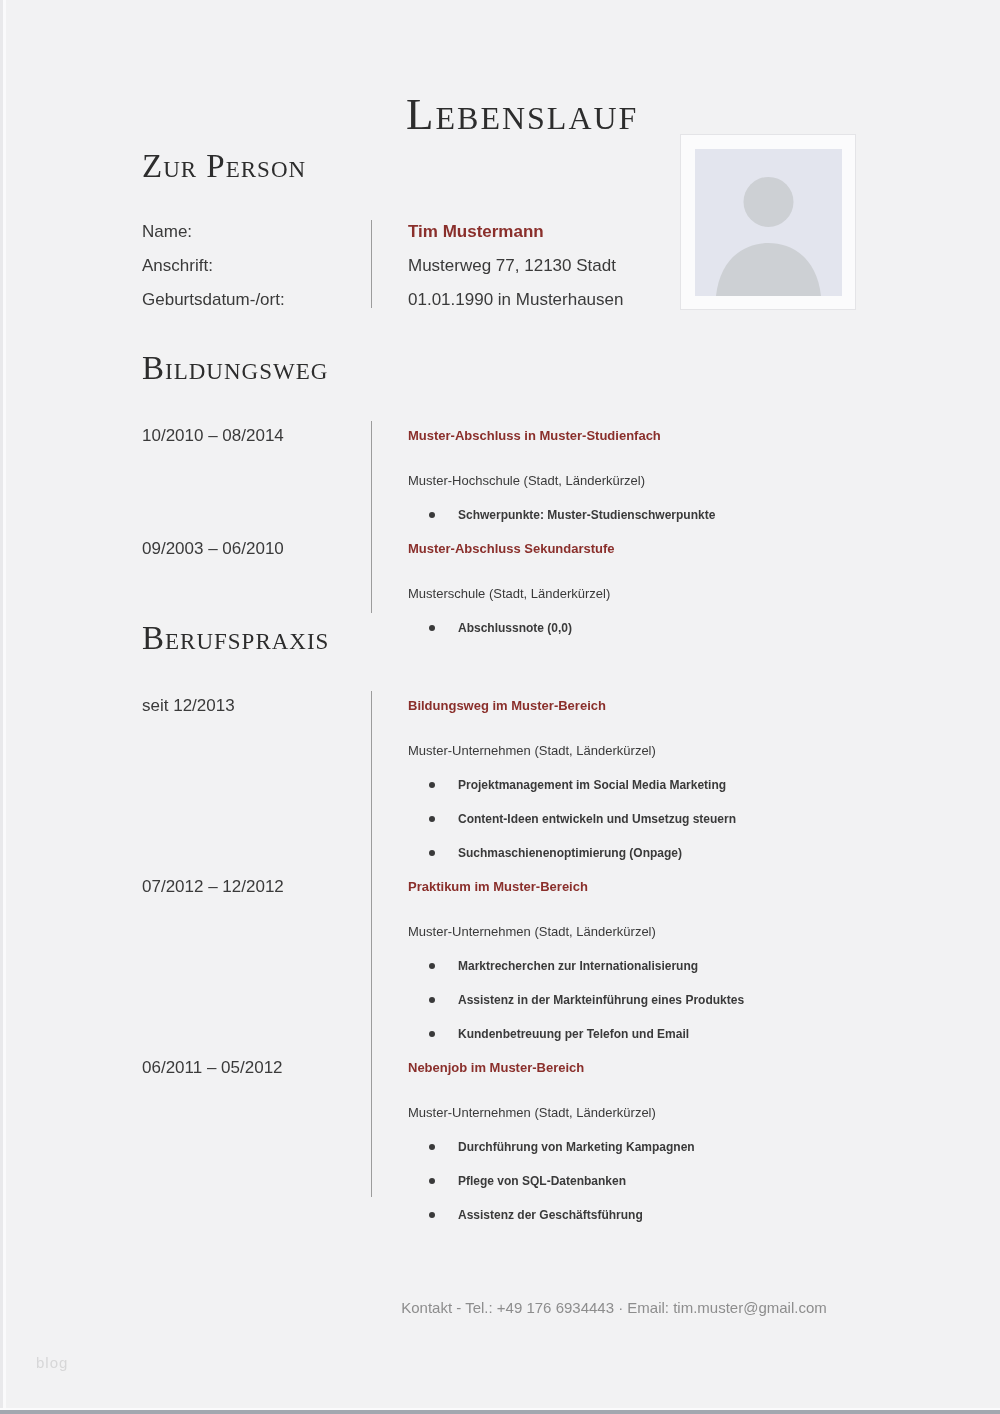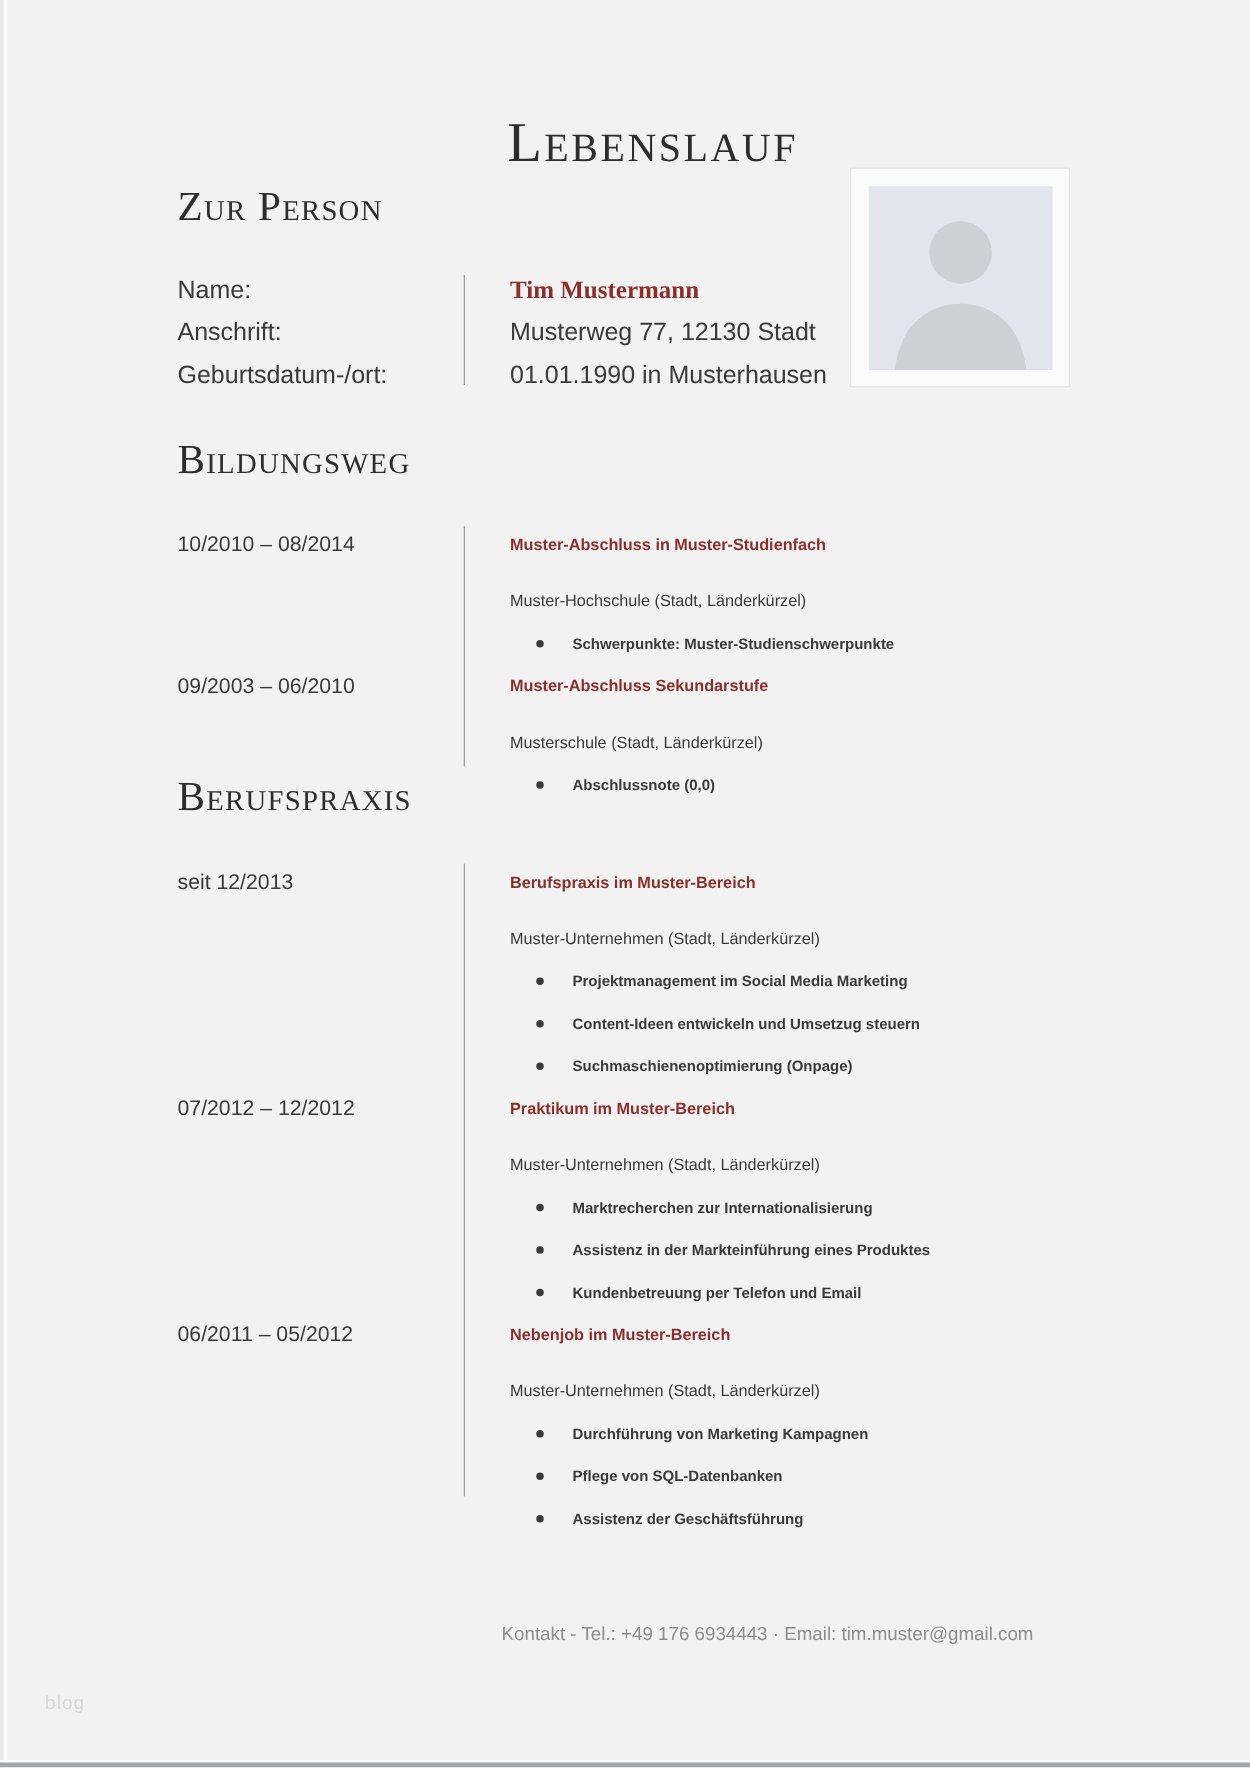--- a/index.html
+++ b/index.html
@@ -56,24 +56,24 @@
     position: absolute;
     left: 14px; top: 14px;
     width: 147px; height: 147px;
     background: var(--photo-bg, #e3e5ee);
     overflow: hidden;
   }
   .photo svg { display: block; width: 100%; height: 100%; }
 
   
   .person-section { position: absolute; left: 142px; top: 215px; width: 760px; }
-  .person-row { display: flex; line-height: 34px; font-size: 20px; }
+  .person-row { display: flex; line-height: 34px; font-size: 17px; }
   .person-label { width: 266px; }
   .person-value { flex: 1; }
-  .person-value.name { color: var(--accent, #8a2f2b); font-weight: bold; font-family: Liberation Serif, serif; }
+  .person-value.name { color: var(--accent, #8a2f2b); font-weight: bold; }
 
   .divider { position: absolute; left: 371px; width: 1px; background: var(--divider, #9c9c9c); }
   #divider-person     { top: 220px; height: 88px;  }
   #divider-education  { top: 421px; height: 192px; }
   #divider-experience { top: 691px; height: 506px; }
 
   .entries { position: absolute; left: 142px; width: 790px; }
   #education-entries  { top: 419px; }
   #experience-entries { top: 689px; }
 
@@ -176,21 +176,21 @@
     </div>
   </div>
 </div>
   <div id="divider-education" class="divider"></div>
 
   <h2 id="heading-experience" class="section-heading serif-caps">Berufspraxis</h2>
   <div id="experience-entries" class="entries">
   <div class="entry">
     <div class="entry-date">seit 12/2013</div>
     <div class="entry-content">
-      <div class="entry-title">Berufspraxis im Muster-Bereich</div>
+      <div class="entry-title">Bildungsweg im Muster-Bereich</div>
       <div class="entry-org">Muster-Unternehmen (Stadt, Länderkürzel)</div>
       <ul class="entry-bullets">
             <li><span class="bullet-dot"></span><span>Projektmanagement im Social Media Marketing</span></li>
             <li><span class="bullet-dot"></span><span>Content-Ideen entwickeln und Umsetzug steuern</span></li>
             <li><span class="bullet-dot"></span><span>Suchmaschienenoptimierung (Onpage)</span></li>
           </ul>
     </div>
   </div>
 
   <div class="entry">

